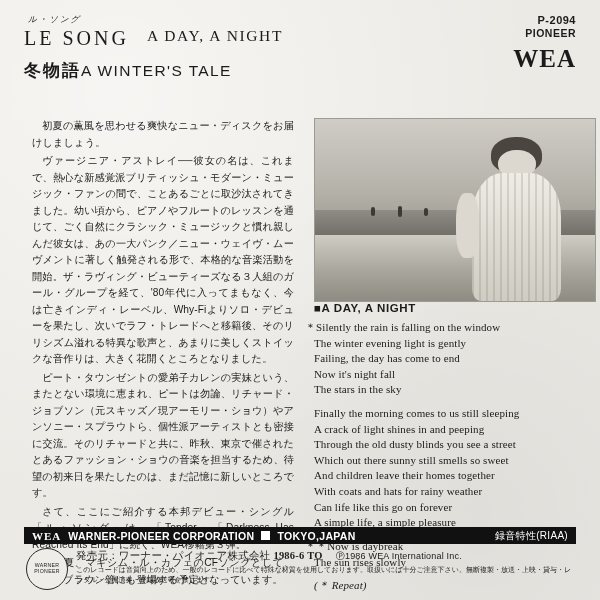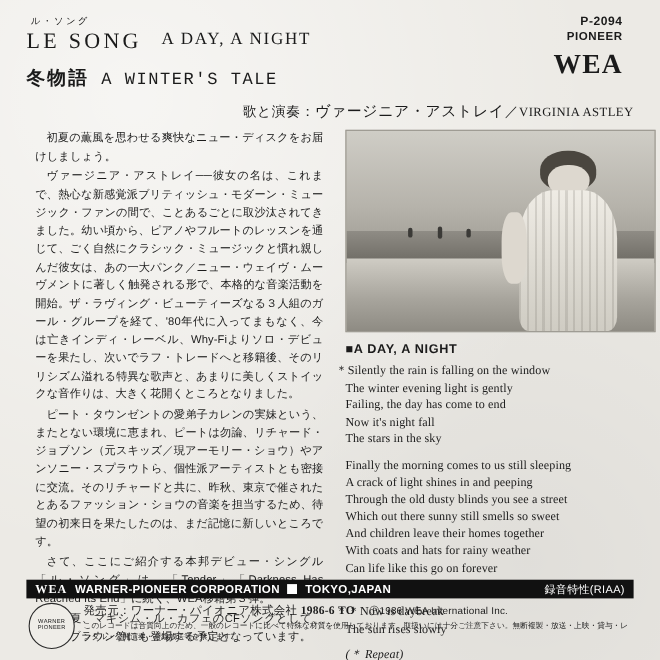--- a/index.html
+++ b/index.html
@@ -24,53 +24,53 @@
       radial-gradient(circle at 80% 85%, rgba(0,0,0,.05), rgba(0,0,0,0) 55%);
     pointer-events:none;
   }
   .inner{
     position:absolute;
     left:24px;top:14px;right:24px;bottom:10px;
   }
 
   
   .catalog{
-    position:absolute;right:10px;top:0;text-align:right;line-height:1.15;
+    position:absolute;right:0;top:0;text-align:right;line-height:1.15;
   }
   .cat-num{font-size:11px;letter-spacing:.5px;font-weight:bold;}
   .cat-stereo{font-size:10.5px;letter-spacing:.5px;font-weight:bold;}
   .wea{
     margin-top:6px;
     font-family:"Liberation Serif", serif;
     font-size:25px;font-weight:bold;letter-spacing:1px;
   }
 
   
   .ruby{
-    font-size:8.5px;letter-spacing:2px;margin-left:4px;margin-bottom:1px;
+    font-size:8.5px;letter-spacing:2px;margin-left:4px;margin-bottom:1px;font-style:italic;
   }
   .title-row{
     display:flex;align-items:flex-start;gap:18px;
   }
   .title-en{
     font-family:"Liberation Serif", serif;
     font-size:20px;letter-spacing:3px;
   }
   .title-en2{
     font-family:"Liberation Serif", serif;
     font-size:15.5px;letter-spacing:1.6px;
   }
   .title-row2{
-    display:flex;align-items:baseline;gap:11px;margin-top:9px;
+    display:flex;align-items:baseline;gap:0;margin-top:9px;
   }
   .title-jp{
     font-size:17px;letter-spacing:2px;font-weight:bold;
   }
   .title-en3{
-    font-family:Liberation Mono, monospace;
+    font-family:Liberation Sans, sans-serif;
     font-size:15.5px;letter-spacing:1.4px;
   }
 
   
   .performer{
     position:absolute;right:0;top:78px;
     font-size:12.5px;letter-spacing:.6px;white-space:nowrap;
   }
   .performer .big{font-size:13.5px;}
   .performer .lat{font-family:"Liberation Serif", serif;font-size:11.5px;letter-spacing:.4px;}
@@ -133,21 +133,21 @@
     content:"";position:absolute;inset:0;
     background:repeating-linear-gradient(90deg,rgba(120,116,108,.22) 0 2px,rgba(255,255,255,0) 2px 7px);
     border-radius:34% 34% 10% 10%;
   }
   .w-arm{
     position:absolute;left:-4%;top:34%;width:20%;height:40%;
     background:#ddd8cf;border-radius:40%;
   }
 
   .song-title{
-    margin-top:10px;font-size:11.5px;font-weight:bold;letter-spacing:.6px;
+    font-size:11.5px;font-weight:bold;letter-spacing:.6px;
   }
   .lyrics{
     margin-top:6px;
     font-family:"Liberation Serif", serif;
     font-size:11px;line-height:1.42;letter-spacing:.1px;
   }
   .lyrics .stanza{margin-bottom:8px;}
   .lyrics .lead{margin-left:-9px;}
   .lyrics .note{font-style:italic;}
 
@@ -197,23 +197,20 @@
       <div class="title-row">
         <span class="title-en">LE SONG</span>
         <span class="title-en2">A DAY, A NIGHT</span>
       </div>
       <div class="title-row2">
         <span class="title-jp">冬物語</span>
         <span class="title-en3">A WINTER'S TALE</span>
       </div>
     </div>
 
-    <div class="performer">
-      <span>歌と演奏：</span><span class="big">ヴァージニア・アストレイ</span><span>／</span><span class="lat">VIRGINIA ASTLEY</span>
-    </div>
 
     <div class="cols">
 
       <div class="col-left">
         <p>初夏の薫風を思わせる爽快なニュー・ディスクをお届けしましょう。</p>
         <p>ヴァージニア・アストレイ──彼女の名は、これまで、熱心な新感覚派ブリティッシュ・モダーン・ミュージック・ファンの間で、ことあるごとに取沙汰されてきました。幼い頃から、ピアノやフルートのレッスンを通じて、ごく自然にクラシック・ミュージックと慣れ親しんだ彼女は、あの一大パンク／ニュー・ウェイヴ・ムーヴメントに著しく触発される形で、本格的な音楽活動を開始。ザ・ラヴィング・ビューティーズなる３人組のガール・グループを経て、'80年代に入ってまもなく、今は亡きインディ・レーベル、Why-Fiよりソロ・デビューを果たし、次いでラフ・トレードへと移籍後、そのリリシズム溢れる特異な歌声と、あまりに美しくストイックな音作りは、大きく花開くところとなりました。</p>
         <p>ピート・タウンゼントの愛弟子カレンの実妹という、またとない環境に恵まれ、ピートは勿論、リチャード・ジョブソン（元スキッズ／現アーモリー・ショウ）やアンソニー・スプラウトら、個性派アーティストとも密接に交流。そのリチャードと共に、昨秋、東京で催されたとあるファッション・ショウの音楽を担当するため、待望の初来日を果たしたのは、まだ記憶に新しいところです。</p>
         <p>さて、ここにご紹介する本邦デビュー・シングル「ル・ソング」は、「Tender」「Darkness Has Reached Its End」に続く、WEA移籍第３弾。</p>
         <p>この夏、マキシム・ル・カフェのCFソングとして、日本のブラウン管にも登場する予定となっています。</p>
       </div>

